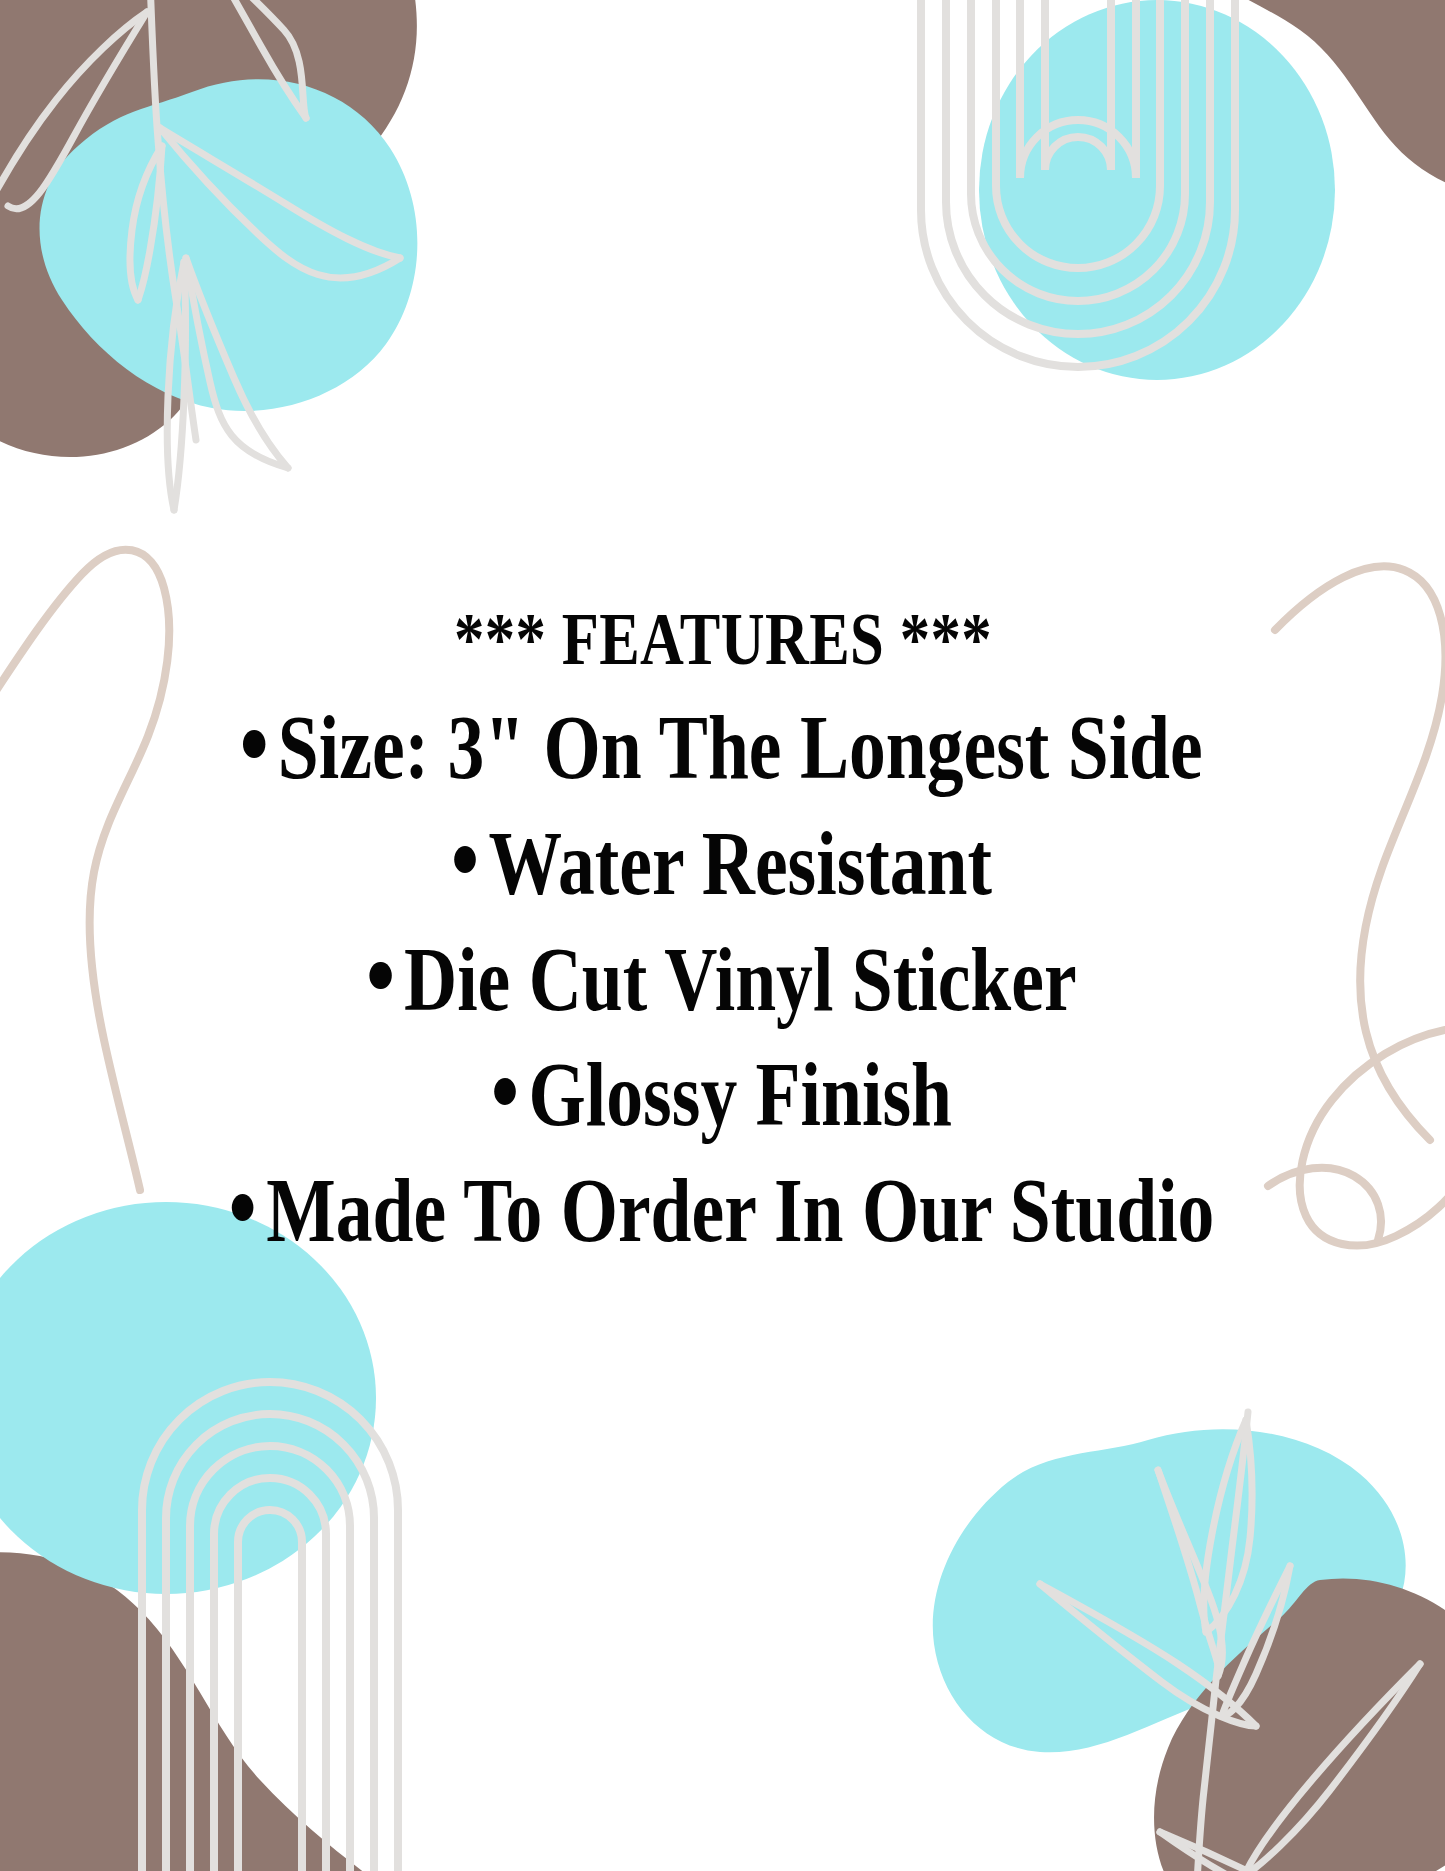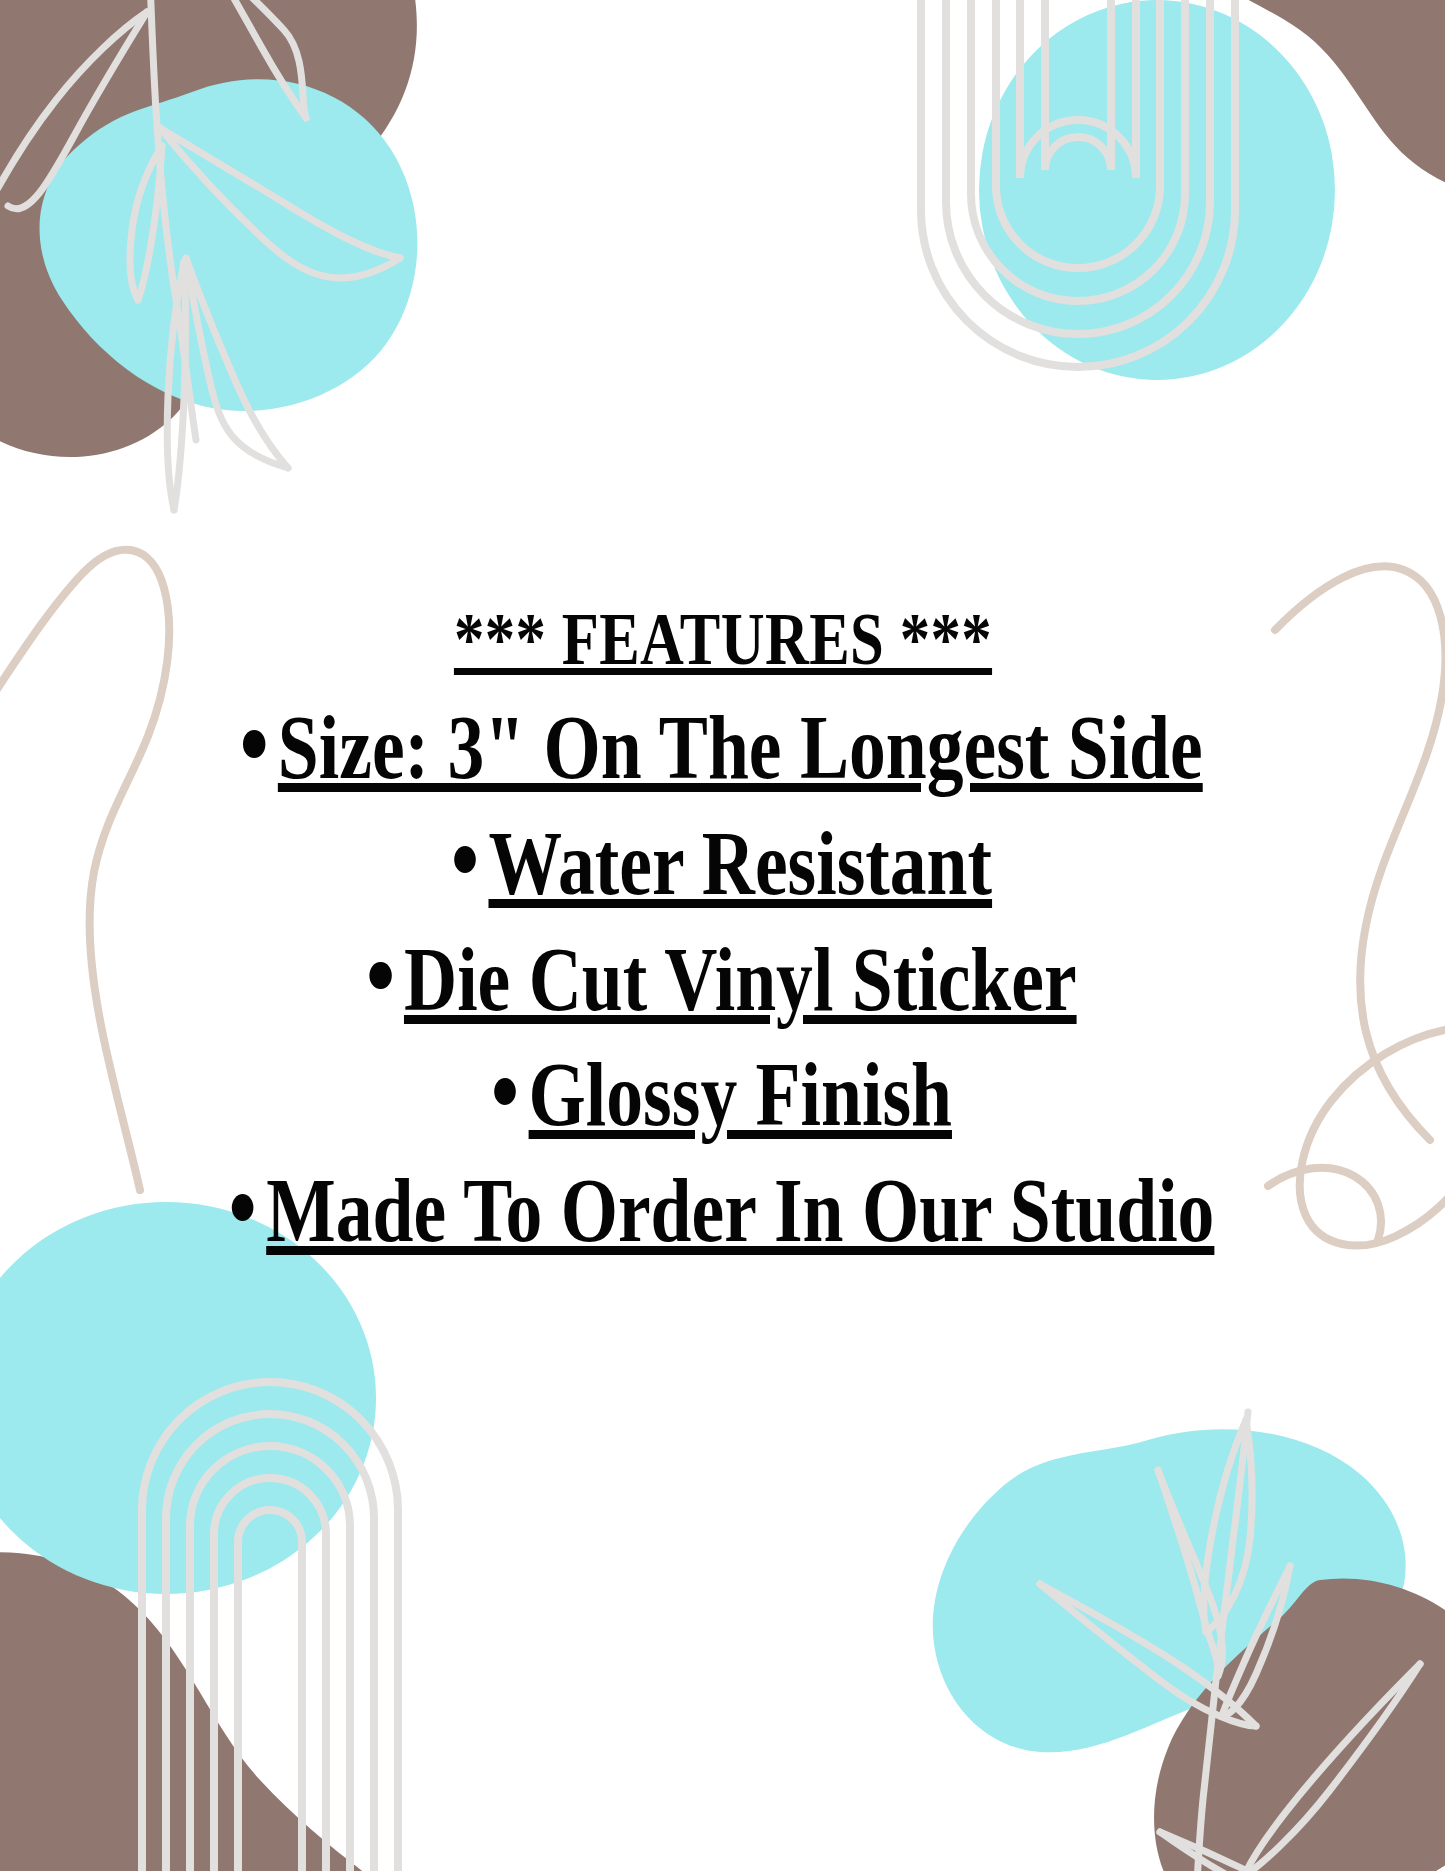--- a/index.html
+++ b/index.html
@@ -34,21 +34,20 @@
     flex-direction: column;
     align-items: center;
     justify-content: center;
     z-index: 5;
   }
 
   .text-stack {
     width: 1340px;
     text-align: center;
     color: #050505;
-    text-decoration: underline;
   }
 
   .features-title {
     font-family: "Liberation Serif", "DejaVu Serif", serif;
     font-weight: 700;
     font-size: 74px;
     line-height: 1.0;
     letter-spacing: 0.5px;
     transform: scaleX(0.82);
     transform-origin: center;

